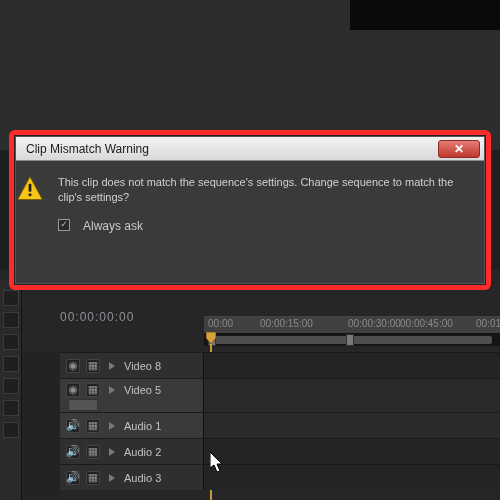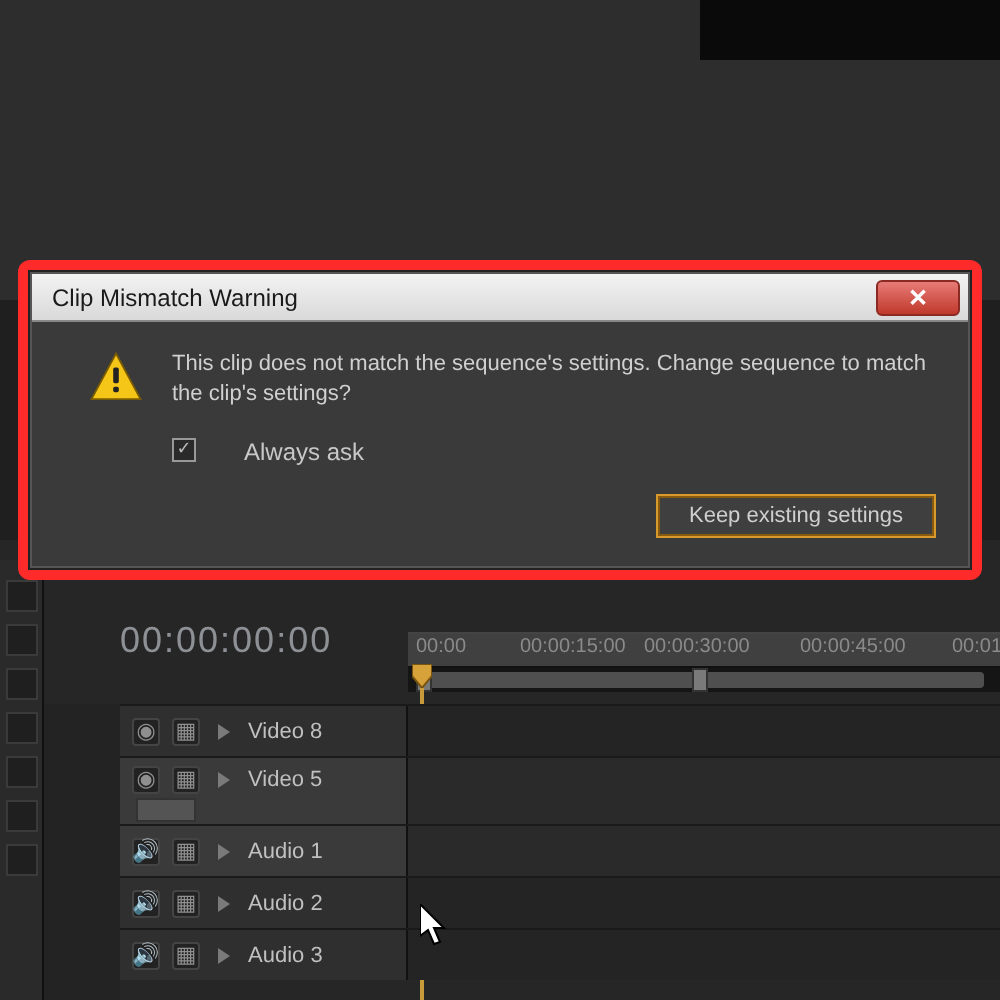--- a/index.html
+++ b/index.html
@@ -52,35 +52,35 @@
   .close-btn {
     width: 42px; height: 18px;
     background: linear-gradient(#e77b77, #c0392b);
     border: 1px solid #8b2a22;
     border-radius: 3px;
     display: flex; align-items: center; justify-content: center;
     color: #fff; font-weight: bold; font-size: 12px;
     cursor: pointer;
   }
   .modal-body {
-    flex: 1; padding: 14px 16px 10px 28px;
+    flex: 1; padding: 14px 16px 10px 0;
     display: flex; flex-direction: column;
   }
   .msg-row {
     display: flex; align-items: flex-start; gap: 14px;
   }
   .warn-icon {
     width: 28px; height: 28px; flex-shrink: 0;
   }
   .msg-text {
     color: #d0d0d0; font-size: 11px; line-height: 1.35;
   }
   .always-row {
     margin-top: 14px; margin-left: 42px;
-    display: flex; gap: 24px;
+    display: flex; gap: 13px;
   }
   .checkbox {
     width: 12px; height: 12px;
     border: 1px solid #999;
     background: #2a2a2a;
     display: flex; align-items: center; justify-content: center;
     color: #bbb; font-size: 10px; line-height: 1;
   }
   .checkbox::before { content: "✓"; font-size: 9px; }
   .btn-row {
@@ -96,21 +96,21 @@
     display: flex; align-items: center; justify-content: center;
     cursor: pointer;
   }
   .dlg-btn.primary {
     border: 1px solid #d99a2d;
     box-shadow: 0 0 0 1px #8a5a0f inset;
   }
   
   .timecode-big {
     position: absolute; left:60px; top:310px;
-    color: #8d9196; font-size: 18px; letter-spacing: 1px;
+    color: #8d9196; font-size: 12px; letter-spacing: 1px;
   }
   .ruler {
     position: absolute; left:204px; top:316px; width:296px; height:18px;
     background: #404040;
     border-top: 1px solid #444; border-bottom: 1px solid #111;
     display: flex; align-items: center;
     font-size: 10px; color: #8a8a8a;
   }
   .ruler span { position: absolute; top: 1px; }
   .workbar {
@@ -211,21 +211,21 @@
   <div class="toolbtn"></div>
   <div class="toolbtn"></div>
 </div>
 <div class="sidecol"></div>
 
 <div class="timecode-big">00:00:00:00</div>
 
 <div class="ruler">
   <span style="left:4px">00:00</span>
   <span style="left:56px">00:00:15:00</span>
-  <span style="left:118px">00:00:30:00</span>
+  <span style="left:144px">00:00:30:00</span>
   <span style="left:196px">00:00:45:00</span>
   <span style="left:272px">00:01</span>
 </div>
 <div class="workbar">
   <div class="workbar-inner"></div>
   <div class="workbar-handle" style="left:4px"></div>
   <div class="workbar-handle" style="left:142px"></div>
 </div>
 <div class="playhead-marker">
   <svg width="10" height="14">
@@ -302,21 +302,20 @@
           <rect x="14.4" y="10" width="3.2" height="9" fill="#222" rx="1"></rect>
           <rect x="14.4" y="21" width="3.2" height="3.2" fill="#222" rx="1"></rect>
         </svg>
         <div class="msg-text">This clip does not match the sequence's settings. Change sequence to match the clip's settings?</div>
       </div>
       <div class="always-row">
         <span class="checkbox"></span>
         <span>Always ask</span>
       </div>
       <div class="btn-row">
-        <div class="dlg-btn primary">Keep existing settings</div>
       </div>
     </div>
   </div>
 </div>
 
 <svg class="cursor" viewBox="0 0 16 22">
   <polygon points="0,0 0,16 4,13 7,20 10,19 7,12 12,12" fill="#fff" stroke="#000" stroke-width="1"></polygon>
 </svg>
 
 </body></html>

